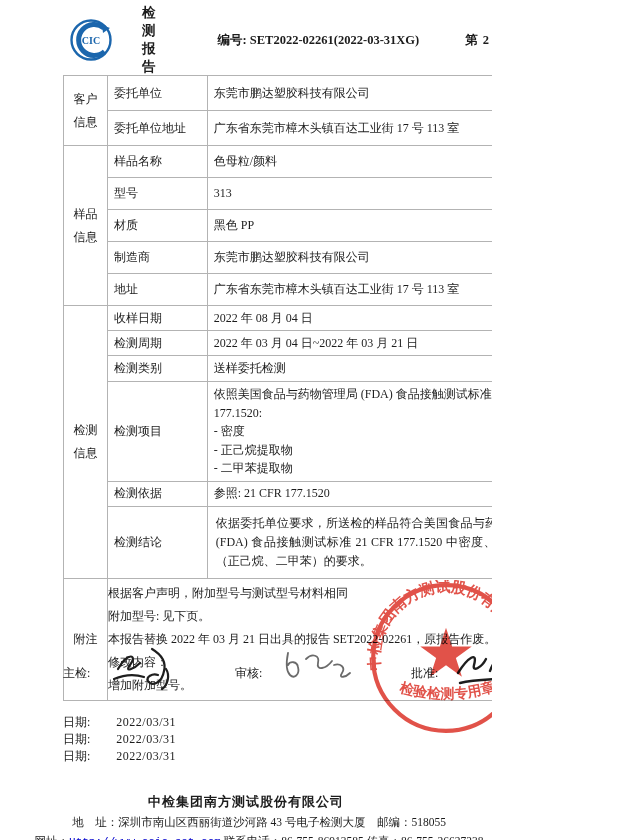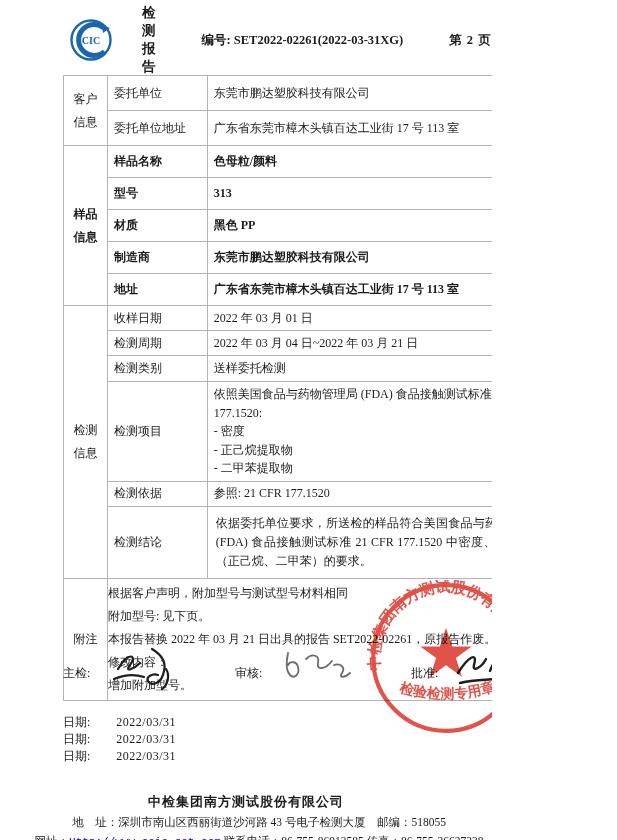--- a/index.html
+++ b/index.html
@@ -12,21 +12,21 @@
     color:#1c1c1c;
     overflow:hidden;
   }
   
   .header {
     position:absolute; left:62px; top:14px; right:40px; height:52px;
     display:flex; align-items:center;
   }
   .logo { width:58px; height:46px; flex:0 0 auto; }
   .hdr-title { font-weight:bold; font-size:13.5px; margin-left:22px; letter-spacing:2px; }
-  .hdr-number { font-weight:bold; font-size:12.5px; margin-left:44px; white-space:nowrap; }
+  .hdr-number { font-weight:bold; font-size:12.5px; margin-left:60px; white-space:nowrap; }
   .hdr-page { font-weight:bold; font-size:12.5px; margin-left:46px; white-space:nowrap; letter-spacing:1px; }
   
   table.report {
     position:absolute; left:63px; top:75px;
     width:492px;
     border-collapse:collapse;
     font-size:12px;
   }
   table.report td {
     border:1.5px solid #b3b3b3;
@@ -34,21 +34,21 @@
     padding:3px 6px;
   }
   td.sec {
     width:44px; text-align:center;
     word-break:break-all; line-height:1.9;
     padding:0 10px;
   }
   td.lbl { width:100px; padding-left:12px;margin-left:14px; }
   td.val { padding-left:14px; }
   tr.r35 td { height:35px; }
-  tr.r32 td { height:32px;font-weight:bold; }
+  tr.r32 td { height:32px; }
   tr.r25 td { height:25px; }
   tr.r26 td { height:26px; }
   tr.r90 td { height:90px;font-family:Liberation Serif, serif; }
   tr.r56 td { height:56px; }
   tr.r115 td { height:115px; }
   .cell-lines div { line-height:1.55; }
   .conclusion { line-height:1.58; text-align:justify; padding:4px 2px; }
   .notes-lines div { line-height:1.92; }
   
   .sign-area {
@@ -136,21 +136,21 @@
       <td class="val">东莞市鹏达塑胶科技有限公司</td>
     </tr>
     <tr class="r32">
       <td class="lbl">地址</td>
       <td class="val">广东省东莞市樟木头镇百达工业街 17 号 113 室</td>
     </tr>
 
     <tr class="r25">
       <td class="sec" rowspan="6">检测信息</td>
       <td class="lbl">收样日期</td>
-      <td class="val">2022 年 03 月 01 日</td>
+      <td class="val">2022 年 08 月 04 日</td>
     </tr>
     <tr class="r25">
       <td class="lbl">检测周期</td>
       <td class="val">2022 年 03 月 04 日~2022 年 03 月 21 日</td>
     </tr>
     <tr class="r26">
       <td class="lbl">检测类别</td>
       <td class="val">送样委托检测</td>
     </tr>
     <tr class="r90">

